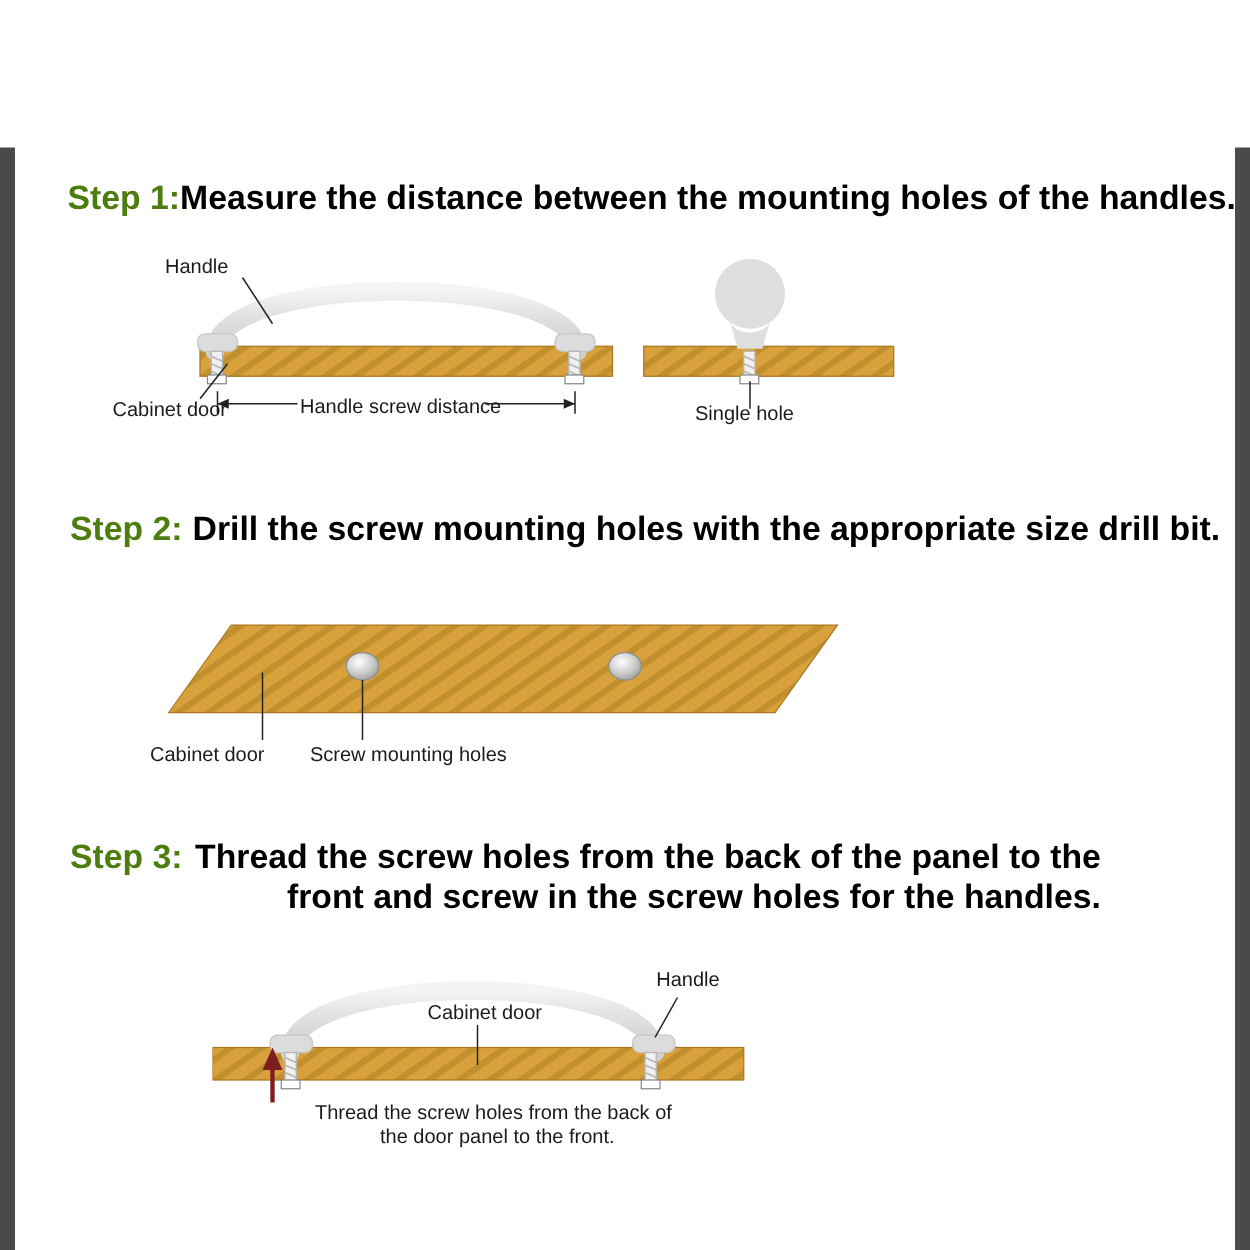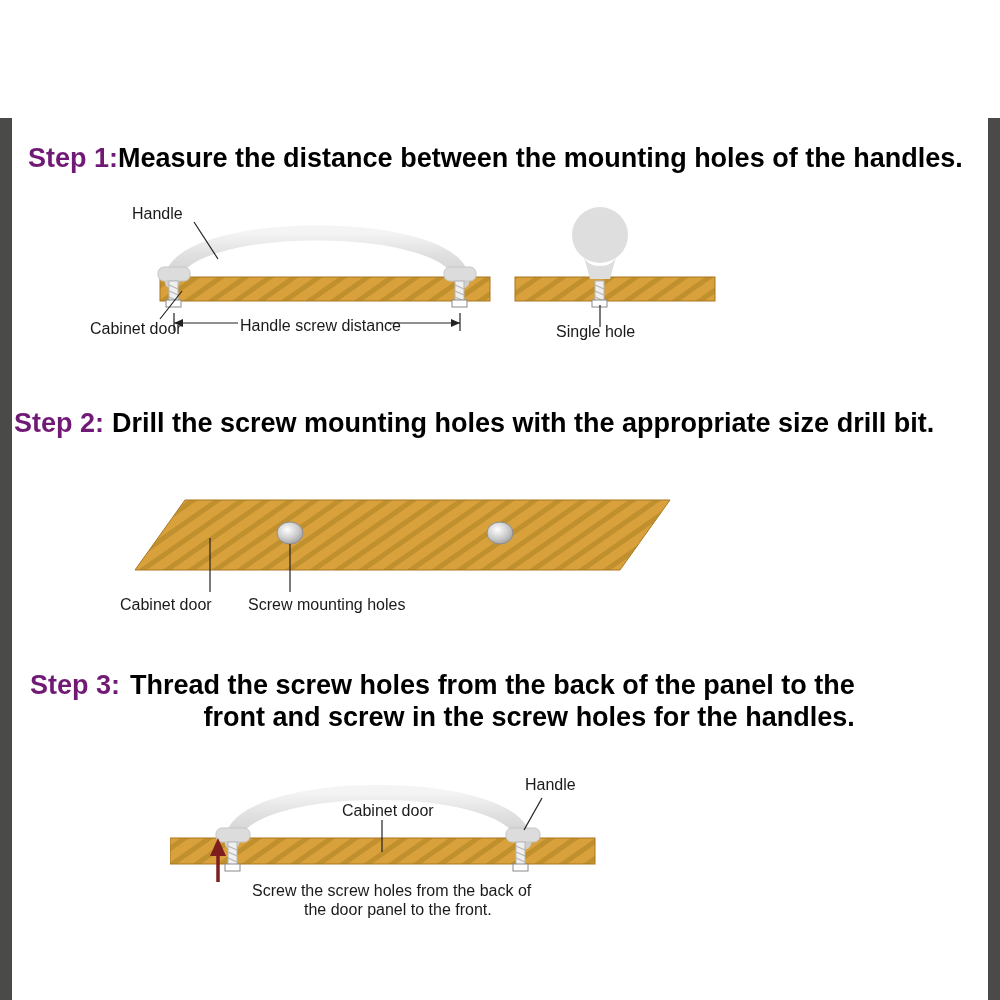--- a/index.html
+++ b/index.html
@@ -49,24 +49,25 @@
   .edge.left { left: 0; }
   .edge.right { right: 0; }
 
   
   .step-row {
     position: absolute;
     display: flex;
     align-items: flex-start;
   }
   .step-label {
-    color: #701a75;
+    color: #4d7c0f;
     font-size: 27px;
     font-weight: bold;
     white-space: nowrap;
+    margin-left: 26px;
   }
   .step-text {
     color: #000000;
     font-size: 27px;
     font-weight: bold;
   }
   .step-text.two-line {
     line-height: 1.18;
   }
 
@@ -151,21 +152,21 @@
 
       <path d="M510 110 L 510 132" stroke="#222" stroke-width="1.2" fill="none"></path>
     </svg>
 
     <div class="callout" style="left:42px; top:10px;">Handle</div>
     <div class="callout" style="left:0px; top:125px;">Cabinet door</div>
     <div class="callout" style="left:150px; top:122px;">Handle screw distance</div>
     <div class="callout" style="left:466px; top:128px;">Single hole</div>
   </div>
 
-  <div class="step-row" style="left:14px; top:408px;">
+  <div class="step-row" style="left:30px; top:408px;">
     <span class="step-label">Step 2:</span>
     <span class="step-text" style="padding-left:8px;">Drill the screw mounting holes with the appropriate size drill bit.</span>
   </div>
 
   <div class="figure" style="left:110px; top:470px; width:780px; height:160px;">
     <svg width="780" height="160" viewBox="0 0 780 160">
       <defs>
         <pattern id="woodB" width="14" height="14" patternUnits="userSpaceOnUse" patternTransform="rotate(55)">
           <rect width="14" height="14" fill="#d9a13b"></rect>
           <rect width="5" height="14" fill="#c08f2e"></rect>
@@ -232,17 +233,17 @@
       <path d="M48 122 L48 92" stroke="#7d1f1f" stroke-width="3.5" fill="none"></path>
       <path d="M48 78 l -8 18 l 16 0 z" fill="#7d1f1f"></path>
 
       <path d="M354 70 L 372 38" stroke="#222" stroke-width="1.2" fill="none"></path>
 
       <path d="M212 92 L 212 60" stroke="#222" stroke-width="1.2" fill="none"></path>
     </svg>
 
     <div class="callout" style="left:355px; top:16px;">Handle</div>
     <div class="callout" style="left:172px; top:42px;">Cabinet door</div>
-    <div class="callout center" style="left:82px; top:122px;">Screw the screw holes from the back of</div>
+    <div class="callout center" style="left:82px; top:122px;">Thread the screw holes from the back of</div>
     <div class="callout center" style="left:134px; top:141px;">the door panel to the front.</div>
   </div>
 
 </div>
 
 </body></html>

